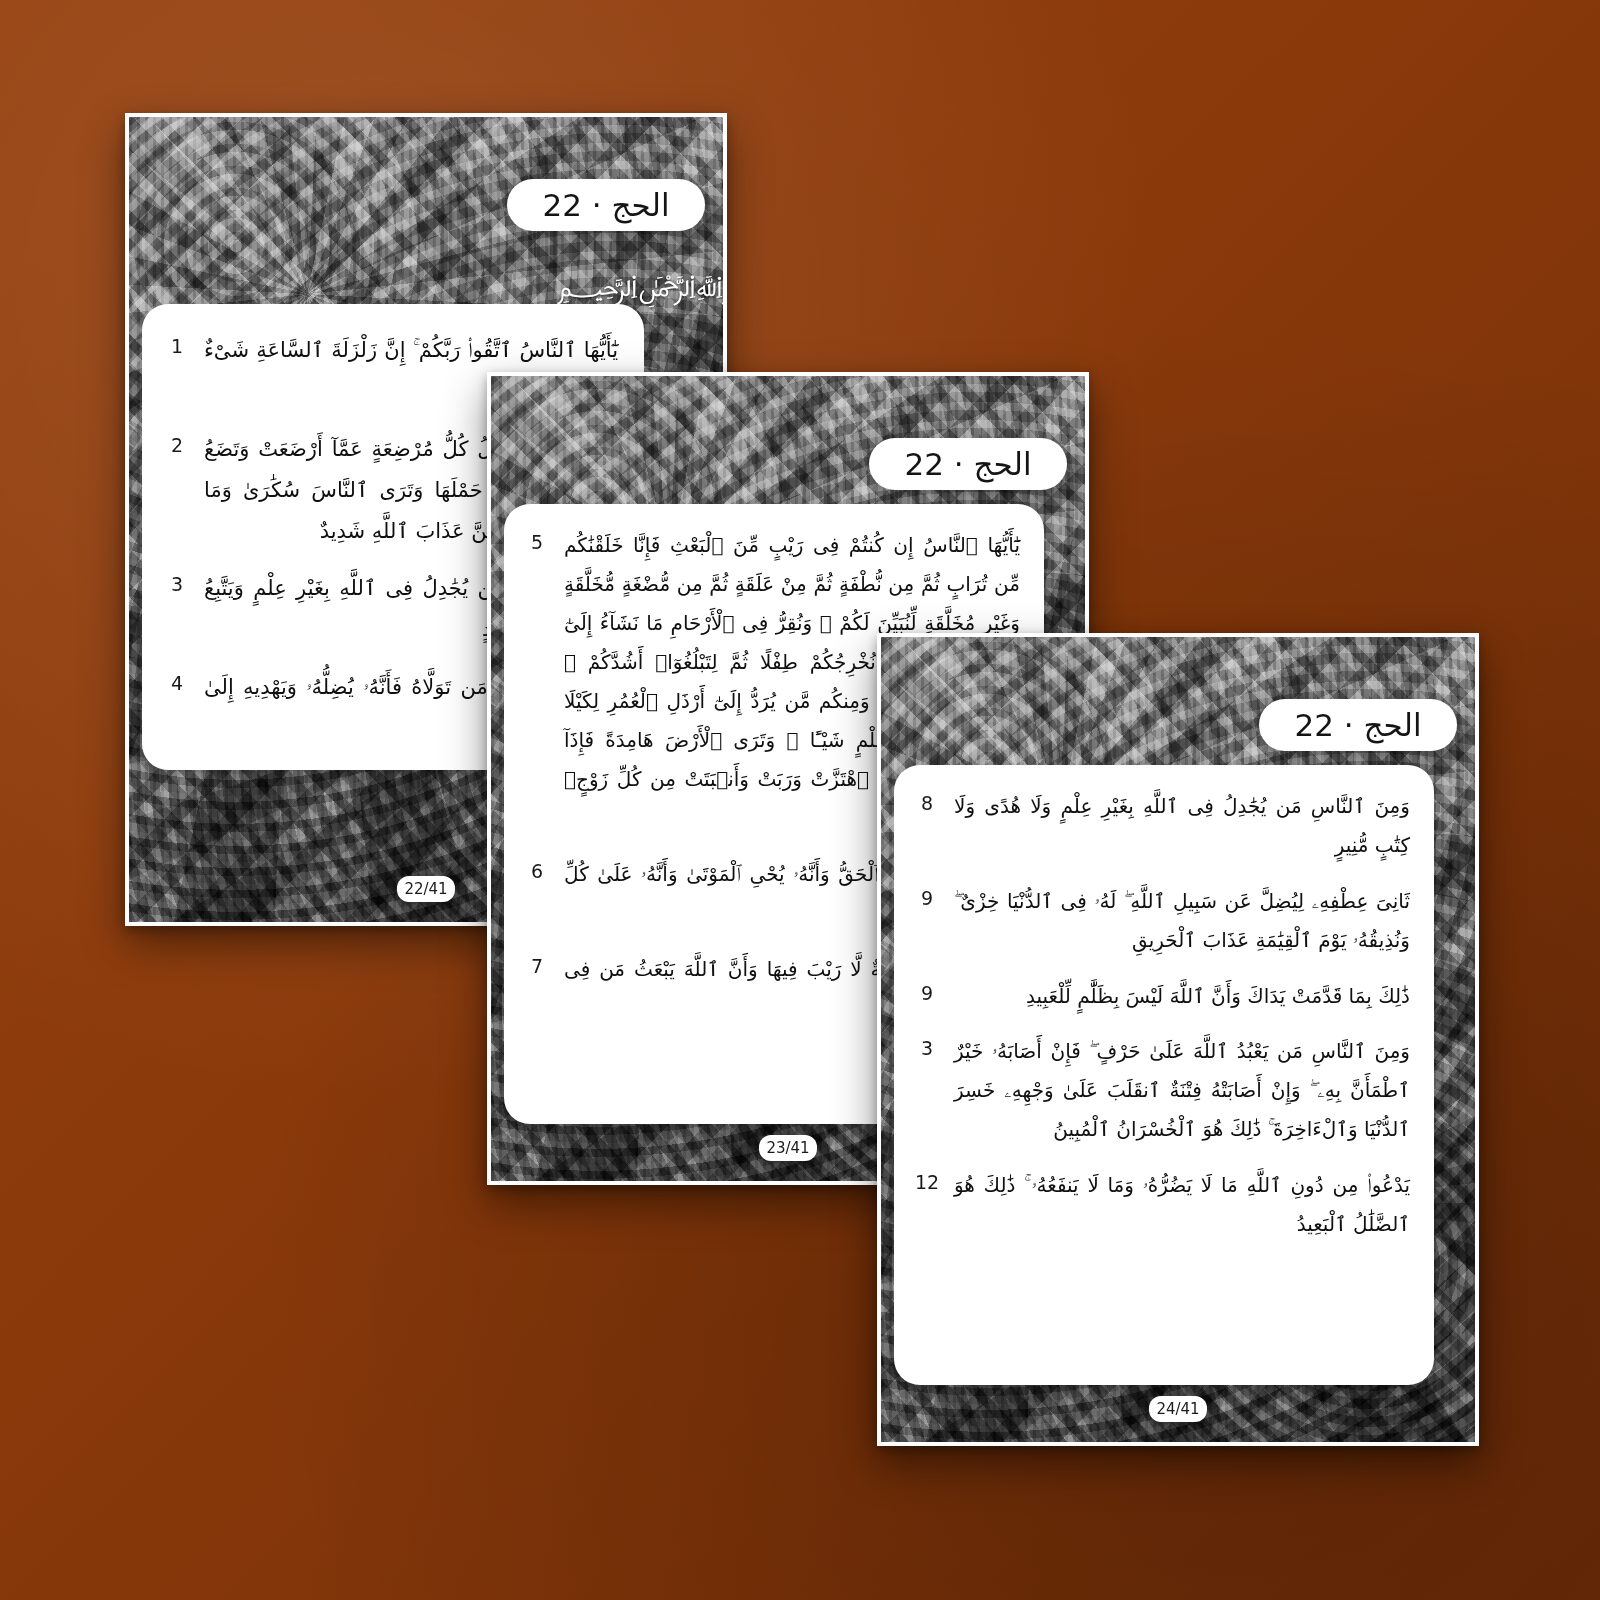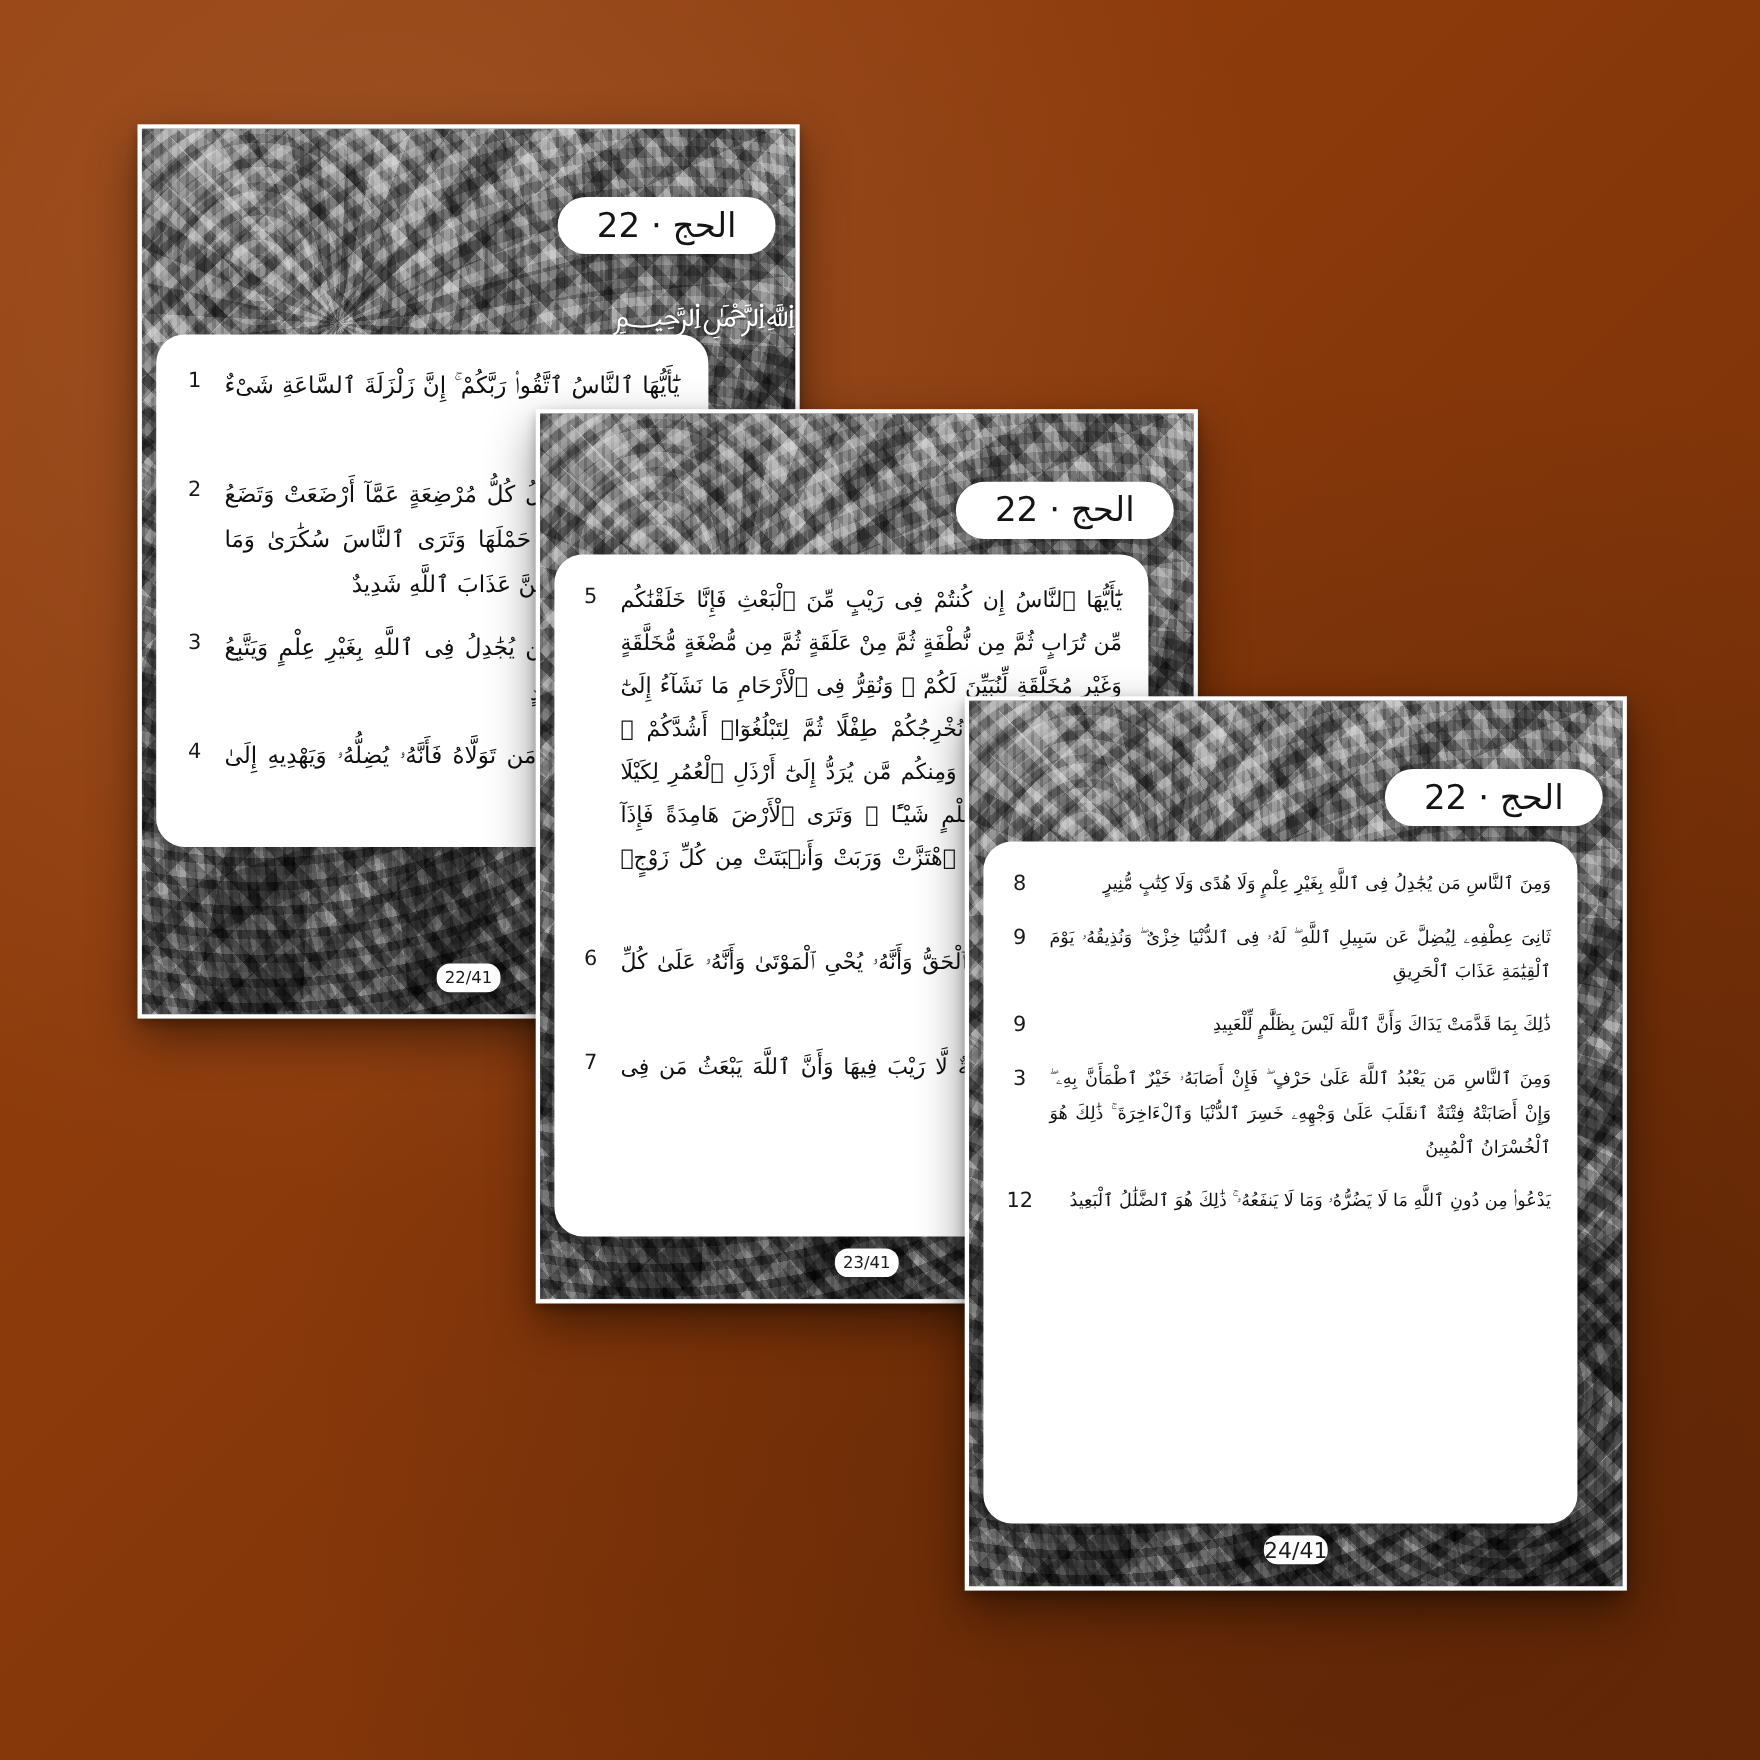--- a/index.html
+++ b/index.html
@@ -206,22 +206,22 @@
     right: 18px; top: 62px;
     width: 198px; height: 52px;
     font-size: 31px;
   }
   #card-3 .bismillah { opacity: 0; }
   #card-3 .panel {
     left: 13px; top: 128px; width: 540px; height: 620px;
     padding: 22px 24px 18px 20px;
   }
   #card-3 .ayah-num { font-size: 19px; width: 26px; }
-  #card-3 .ayah-text { font-size: 16px; }
-  #card-3 .page-badge { left: 50%; transform: translateX(-50%); bottom: 20px; width: 58px; height: 26px; font-size: 20px; }
+  #card-3 .ayah-text { font-size: 20px; }
+  #card-3 .page-badge { left: 50%; transform: translateX(-50%); bottom: 20px; width: 58px; height: 26px; font-size: 15px; }
 </style>
 </head>
 <body>
 
 <div id="stage">
 
   <div class="card" id="card-1">
     <div class="card-inner">
       <div class="pattern"></div>
 

